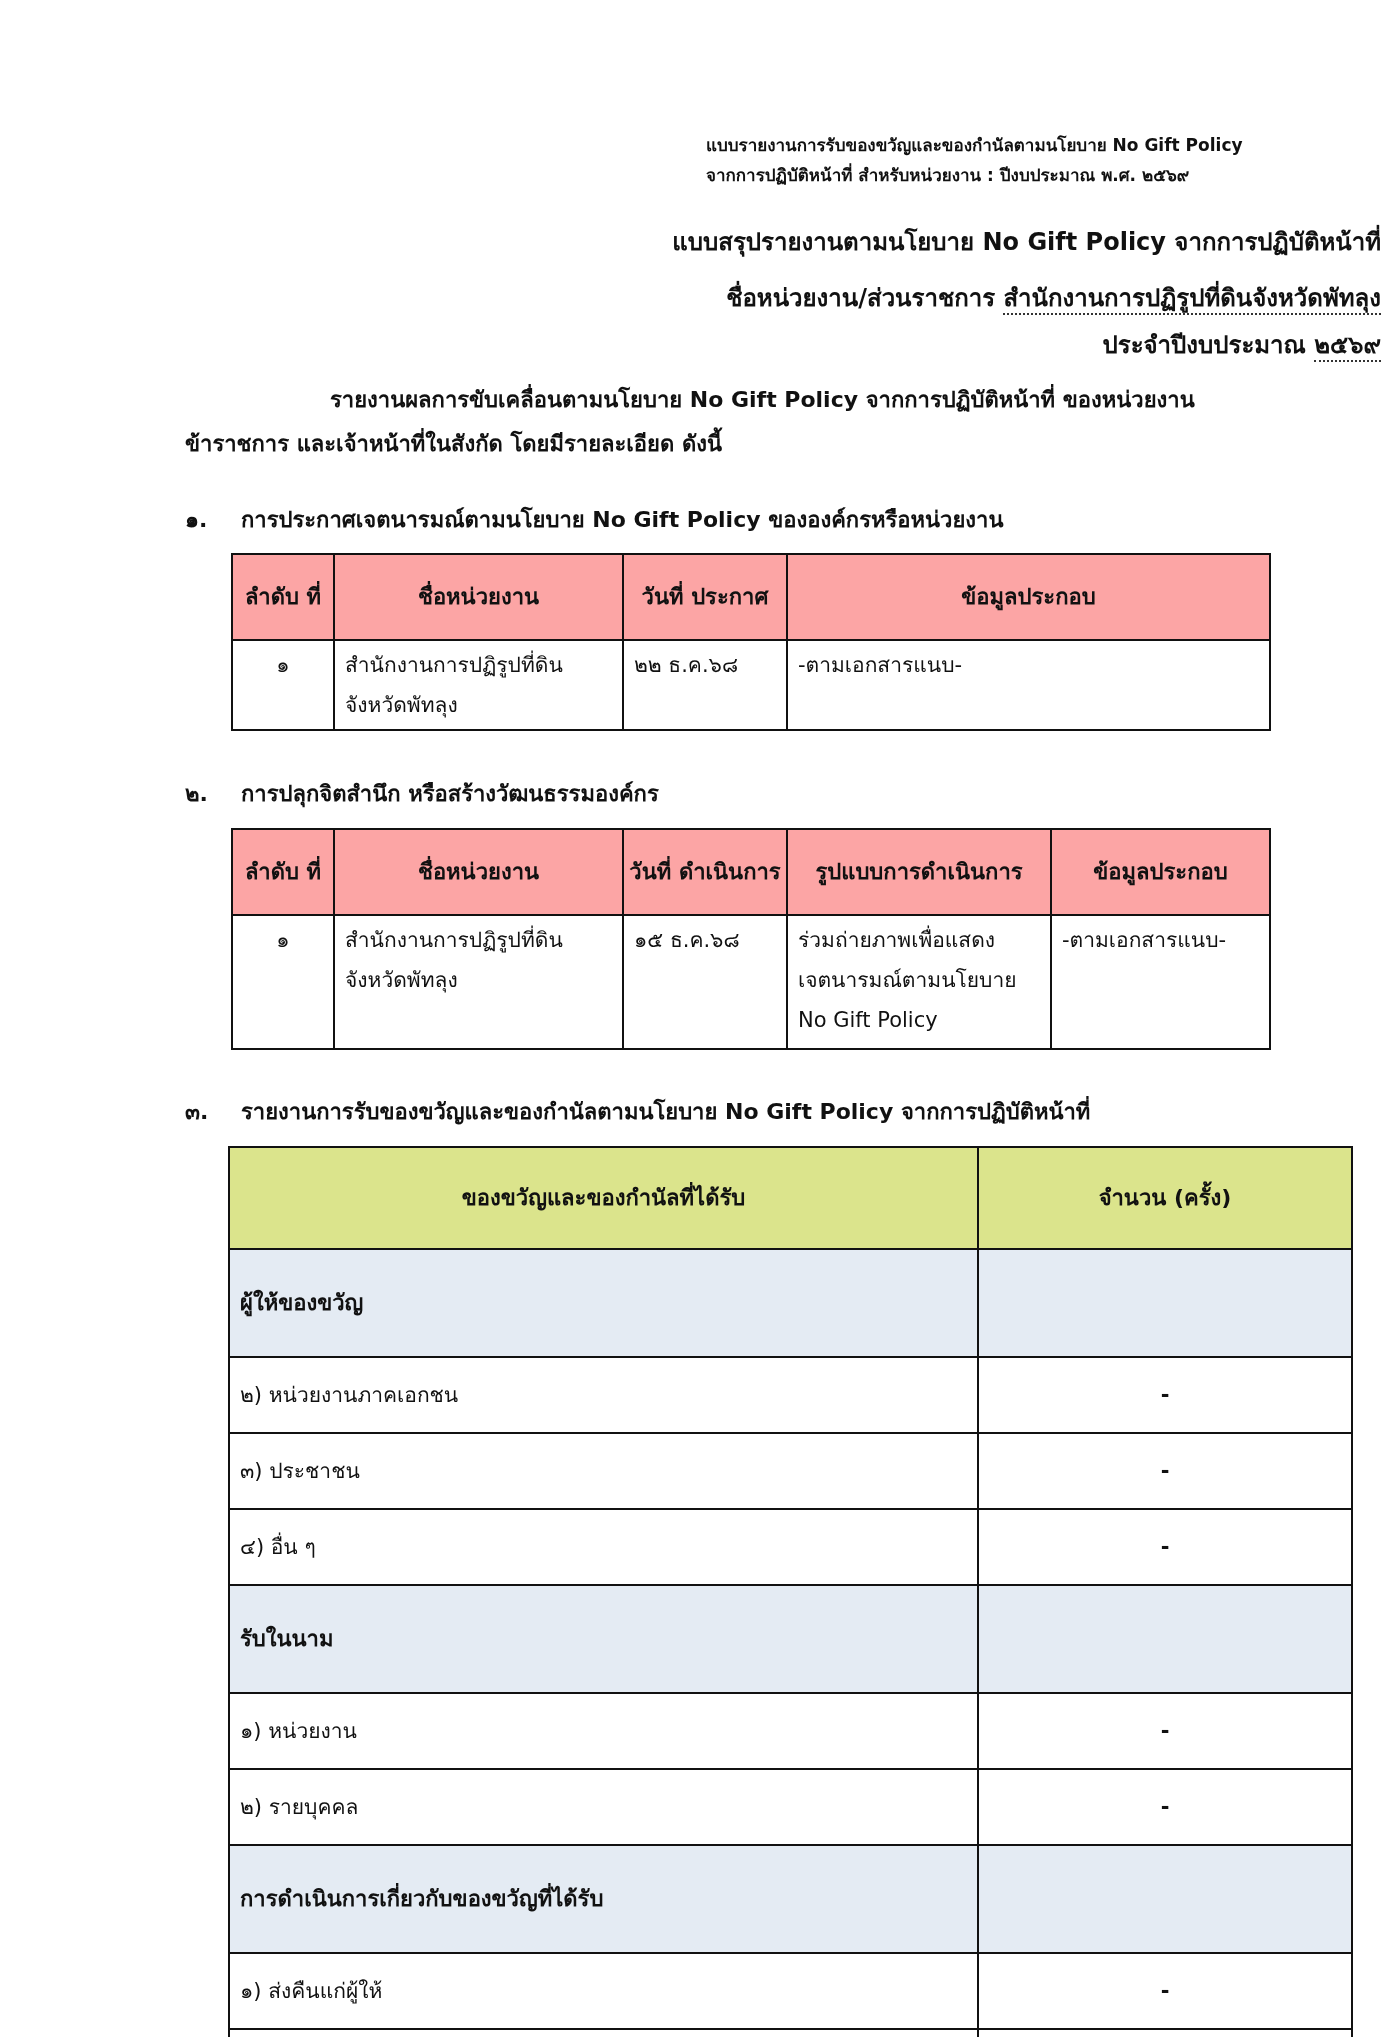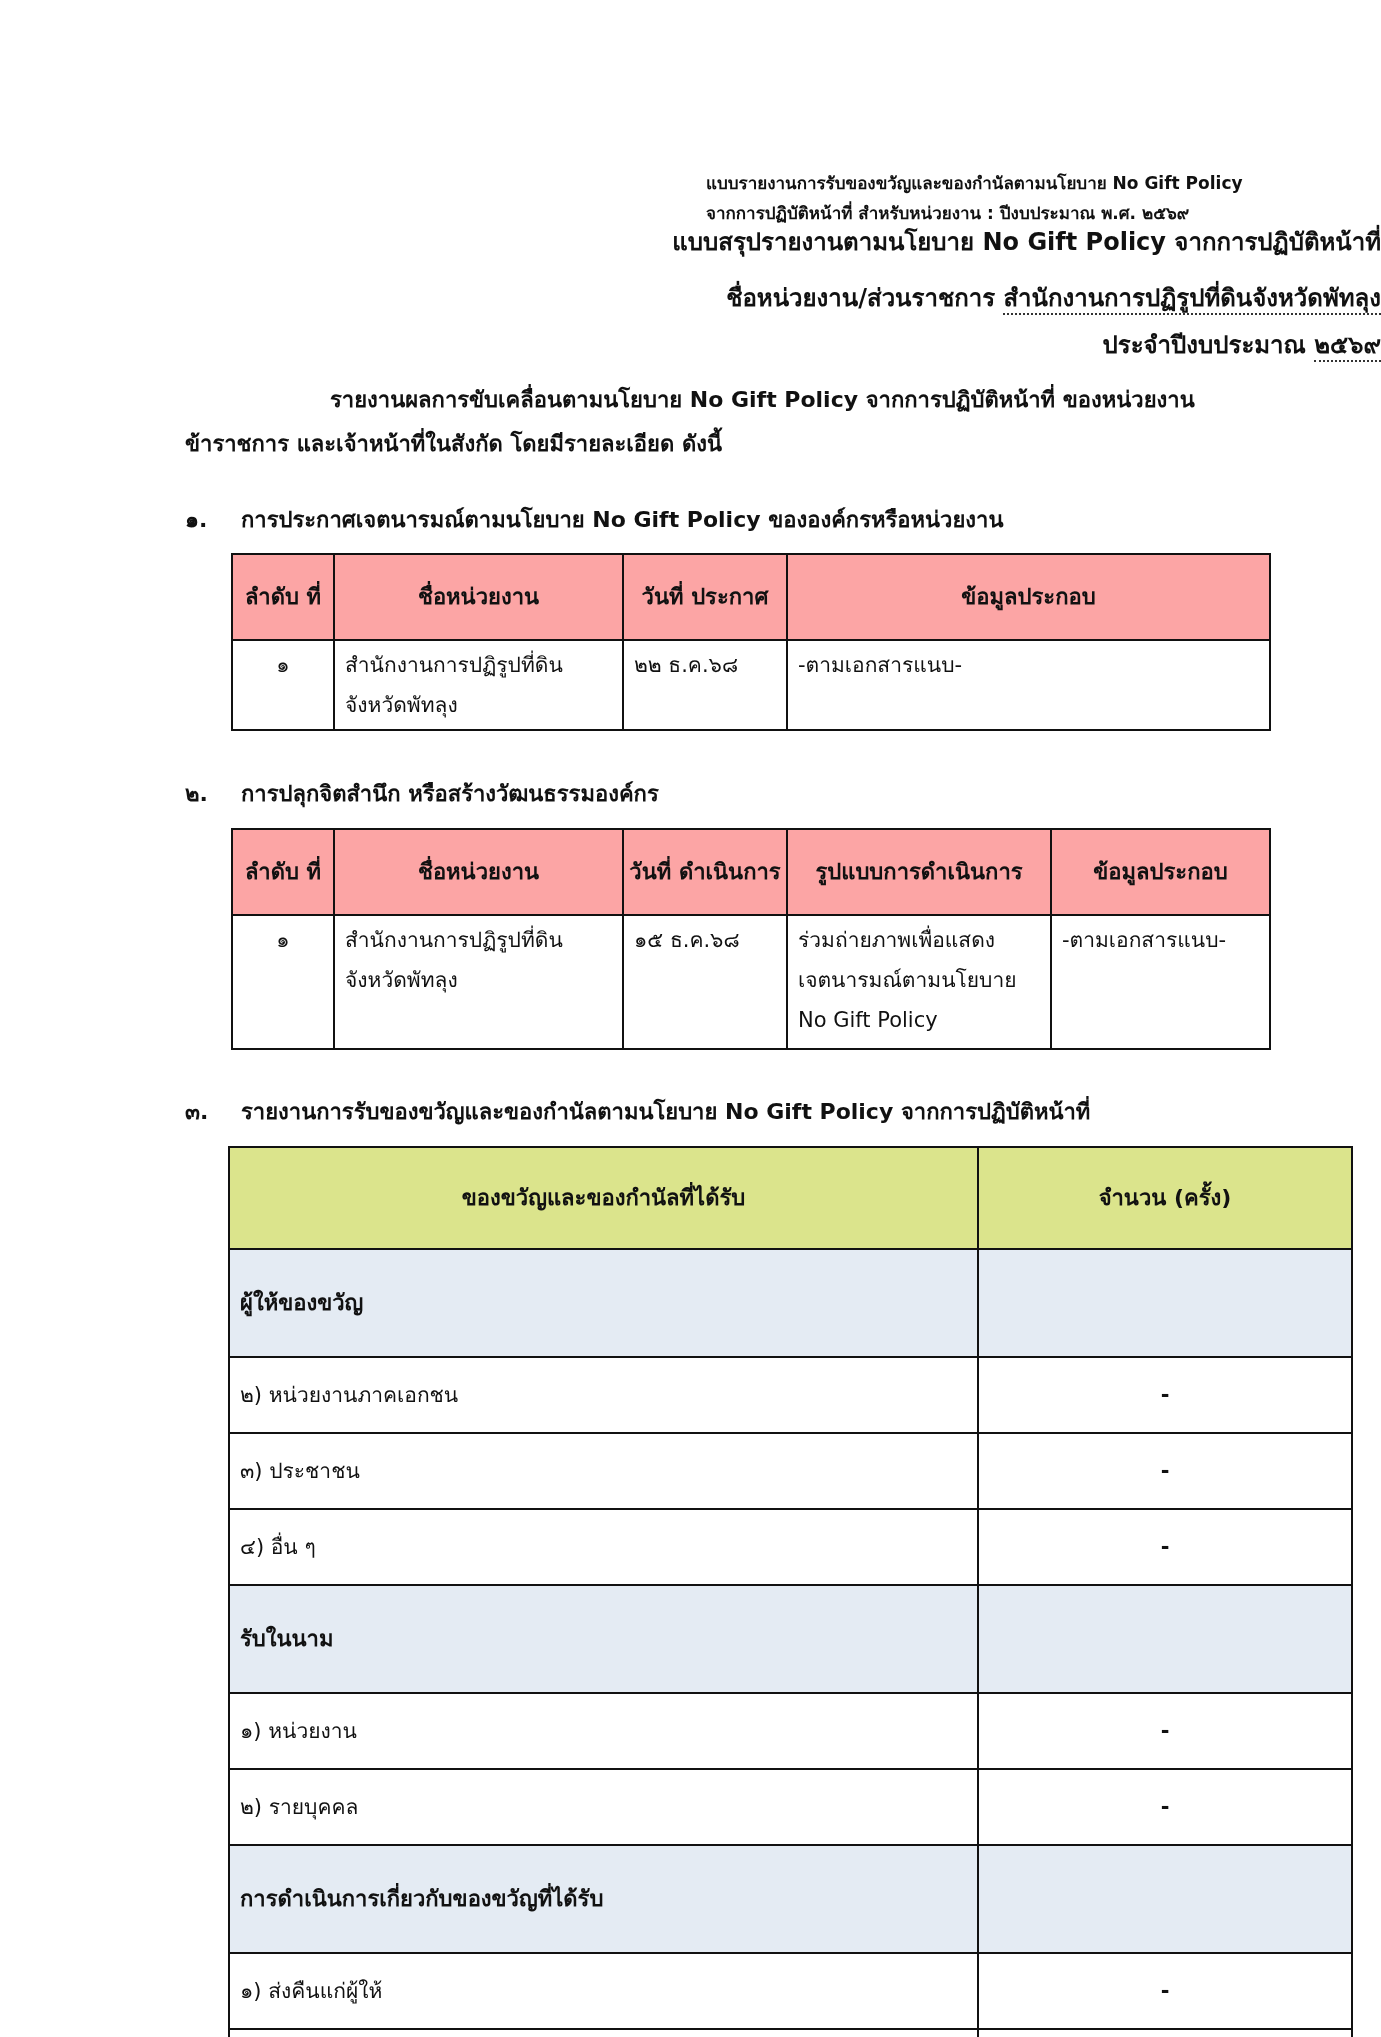--- a/index.html
+++ b/index.html
@@ -3,21 +3,21 @@
 <meta charset="utf-8">
 <style>
   html, body { margin: 0; padding: 0; background: #ffffff; }
   body {
     width: 1381px; height: 2037px; position: relative; overflow: hidden;
     font-family: "DejaVu Sans", "Liberation Sans", sans-serif;
     color: #111;
   }
   .hdr-right {
     position: absolute; left: 706px; top: 130px;
-    font-size: 17px; font-weight: bold; line-height: 30px; margin-top: 38px;
+    font-size: 17px; font-weight: bold; line-height: 30px;
   }
   .title-block { position: absolute; left: 0; width: 1381px; text-align: right; font-weight: bold; }
   .t1 { top: 222px; font-size: 24px; }
   .t2 { top: 278px; font-size: 24px; }
   .t3 { top: 325px; font-size: 24px; }
   .dotted { border-bottom: 2px dotted #333; padding-bottom: 1px; }
   .intro {
     position: absolute; left: 185px; top: 378px; width: 1100px;
     font-size: 22px; font-weight: bold; line-height: 44px;
   }

